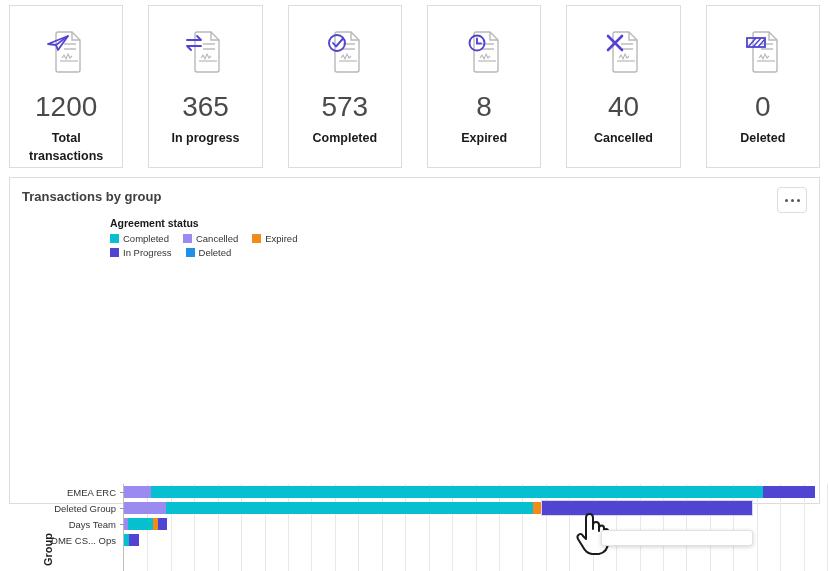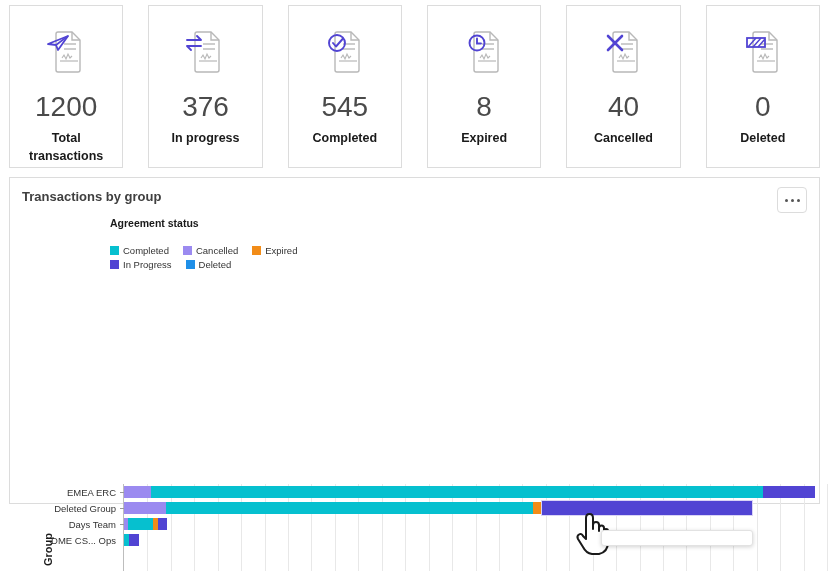--- a/index.html
+++ b/index.html
@@ -33,21 +33,21 @@
   .panel { margin: 9px 9px 0 9px; border:1px solid #dcdcdc; background:#fff;
     height:327px; position:relative; }
   .panel-title { font-size:13px; font-weight:bold; color:#404040; padding:11px 0 0 12px; }
   .kebab { position:absolute; right:12px; top:9px; width:30px; height:26px;
     border:1px solid #dcdcdc; border-radius:4px; background:#fff;
     display:flex; align-items:center; justify-content:center; gap:3px; cursor:pointer; }
   .kebab i { width:3px; height:3px; border-radius:50%; background:#555; display:block; }
 
   
   .legend { position:absolute; left:100px; top:39px; }
-  .legend-title { font-size:10.5px; font-weight:bold; color:#1a1a1a; margin-bottom:16px; }
+  .legend-title { font-size:10.5px; font-weight:bold; color:#1a1a1a; margin-bottom:4px; }
   .legend-rows { display:flex; flex-direction:column; gap:3px; }
   .legend-row { display:flex; gap:14px; }
   .legend-item { display:flex; align-items:center; gap:4px; }
   .legend-swatch { width:9px; height:9px; display:block; }
   .legend-label { font-size:9.5px; color:#333; white-space:nowrap; }
 
   
   .plot-wrap { position:absolute; left:16px; top:0; width:100%; height:100%; }
   .y-axis-title { position:absolute; left:16px; top:388px; font-size:11px; font-weight:bold;
     color:#1a1a1a; transform: rotate(-90deg); transform-origin: left top; white-space:nowrap; }
@@ -100,37 +100,37 @@
           <svg width="56" height="56" viewBox="0 0 56 56">
             <path d="M20 8 h14 l8 8 v30 a2 2 0 0 1 -2 2 h-20 a2 2 0 0 1 -2 -2 v-36 a2 2 0 0 1 2 -2 z" fill="none" stroke="#b8b8b8" stroke-width="1.4"></path>
             <path d="M34 8 v8 h8" fill="none" stroke="#b8b8b8" stroke-width="1.4"></path>
             <line x1="26" y1="20" x2="38" y2="20" stroke="#b8b8b8" stroke-width="1.4"></line>
             <line x1="26" y1="25" x2="38" y2="25" stroke="#b8b8b8" stroke-width="1.4"></line>
             <line x1="22" y1="37" x2="40" y2="37" stroke="#b8b8b8" stroke-width="1.2"></line>
             <path d="M24 34 l2 -3 l2 4 l2 -5 l2 4 l2 -2" fill="none" stroke="#b8b8b8" stroke-width="1.1"></path>
             <path d="M10 16 h14 l-4 -4 M24 22 h-14 l4 4" fill="none" stroke="#5144d3" stroke-width="1.9" stroke-linecap="round" stroke-linejoin="round"></path>
           </svg>
         </div>
-        <div class="card-value">376</div>
+        <div class="card-value">365</div>
         <div class="card-label">In progress</div>
       </div>
       <div class="card">
         <div class="card-icon">
           <svg width="56" height="56" viewBox="0 0 56 56">
             <path d="M20 8 h14 l8 8 v30 a2 2 0 0 1 -2 2 h-20 a2 2 0 0 1 -2 -2 v-36 a2 2 0 0 1 2 -2 z" fill="none" stroke="#b8b8b8" stroke-width="1.4"></path>
             <path d="M34 8 v8 h8" fill="none" stroke="#b8b8b8" stroke-width="1.4"></path>
             <line x1="26" y1="20" x2="38" y2="20" stroke="#b8b8b8" stroke-width="1.4"></line>
             <line x1="26" y1="25" x2="38" y2="25" stroke="#b8b8b8" stroke-width="1.4"></line>
             <line x1="22" y1="37" x2="40" y2="37" stroke="#b8b8b8" stroke-width="1.2"></line>
             <path d="M24 34 l2 -3 l2 4 l2 -5 l2 4 l2 -2" fill="none" stroke="#b8b8b8" stroke-width="1.1"></path>
             <circle cx="20" cy="19" r="8" fill="none" stroke="#5144d3" stroke-width="1.9"></circle>
             <path d="M16 19 l3 3.5 l7 -8" fill="none" stroke="#5144d3" stroke-width="1.9" stroke-linecap="round" stroke-linejoin="round"></path>
           </svg>
         </div>
-        <div class="card-value">545</div>
+        <div class="card-value">573</div>
         <div class="card-label">Completed</div>
       </div>
       <div class="card">
         <div class="card-icon">
           <svg width="56" height="56" viewBox="0 0 56 56">
             <path d="M20 8 h14 l8 8 v30 a2 2 0 0 1 -2 2 h-20 a2 2 0 0 1 -2 -2 v-36 a2 2 0 0 1 2 -2 z" fill="none" stroke="#b8b8b8" stroke-width="1.4"></path>
             <path d="M34 8 v8 h8" fill="none" stroke="#b8b8b8" stroke-width="1.4"></path>
             <line x1="26" y1="20" x2="38" y2="20" stroke="#b8b8b8" stroke-width="1.4"></line>
             <line x1="26" y1="25" x2="38" y2="25" stroke="#b8b8b8" stroke-width="1.4"></line>
             <line x1="22" y1="37" x2="40" y2="37" stroke="#b8b8b8" stroke-width="1.2"></line>

